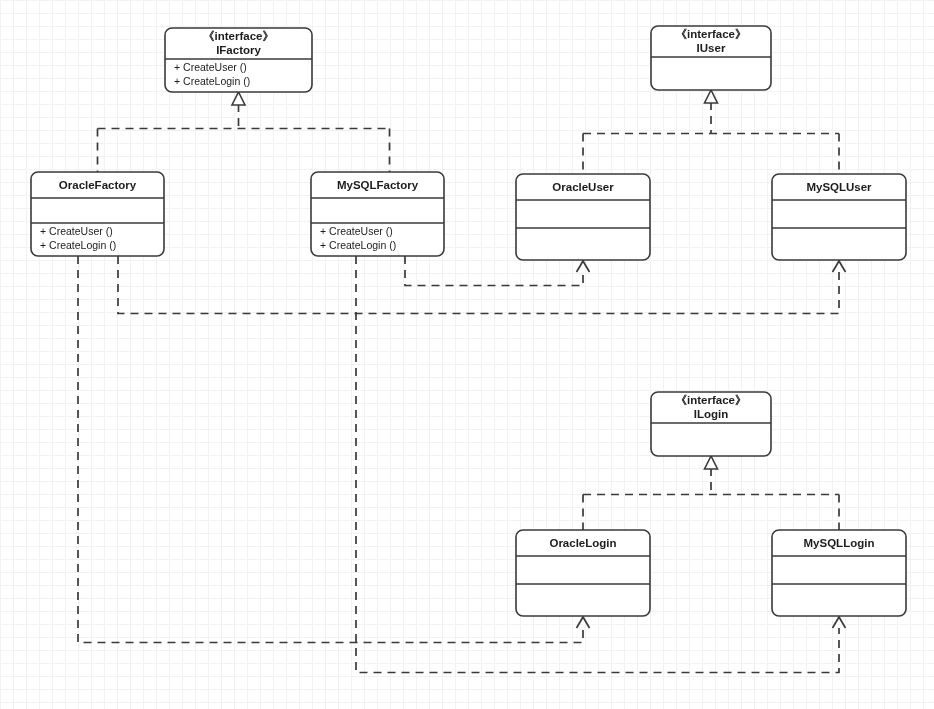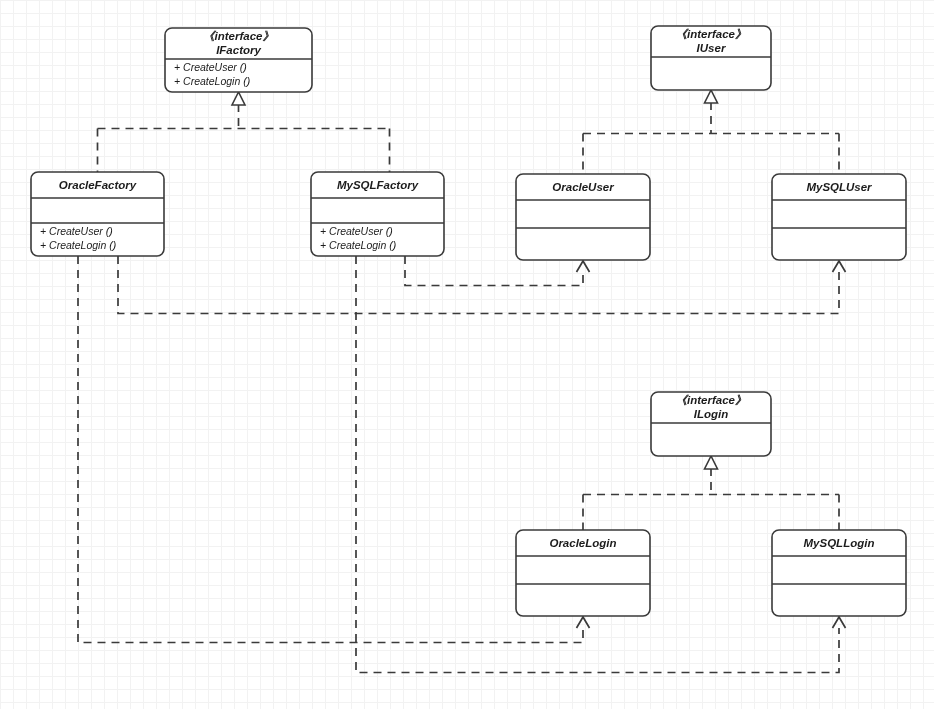--- a/index.html
+++ b/index.html
@@ -23,21 +23,20 @@
       linear-gradient(to right, #f2f2f2 1px, transparent 1px),
       linear-gradient(to bottom, #f2f2f2 1px, transparent 1px),
       linear-gradient(to right, #e6e6e6 1px, transparent 1px),
       linear-gradient(to bottom, #e6e6e6 1px, transparent 1px);
     background-size:
       13px 13px,
       13px 13px,
       65px 65px,
       65px 65px;
     background-position: 0 0, 0 0, 0 0, 0 0;
-    font-style: italic;
   }
   #diagram {
     position: absolute;
     left: 0;
     top: 0;
     width: 934px;
     height: 709px;
   }
   .cls-box {
     fill: #ffffff;

